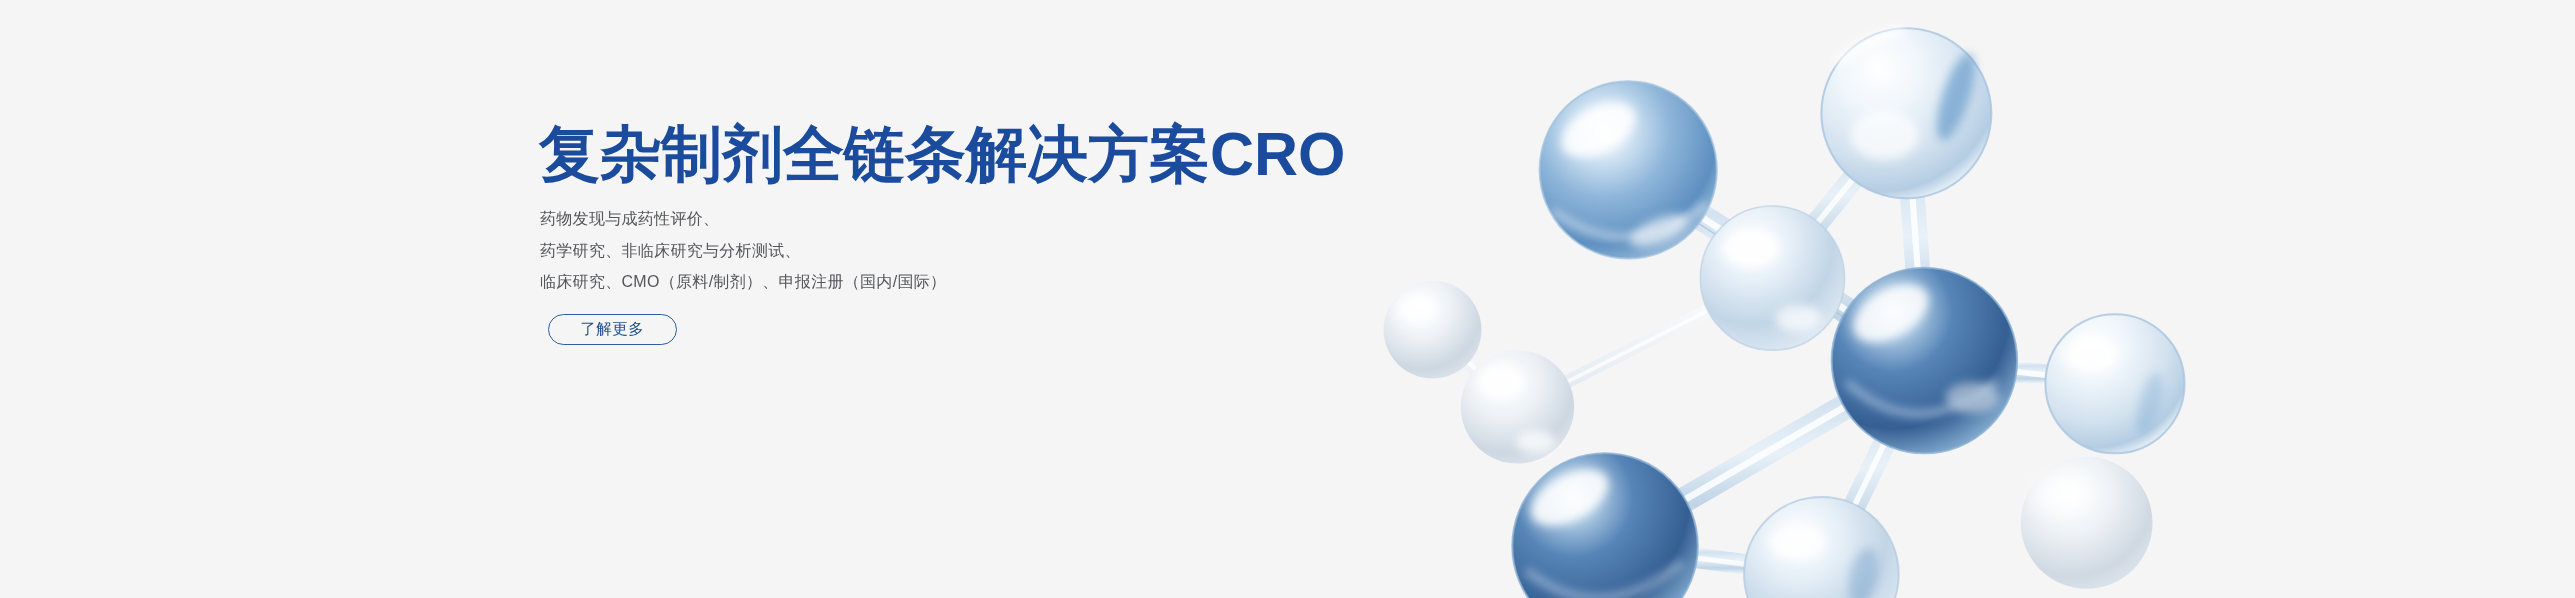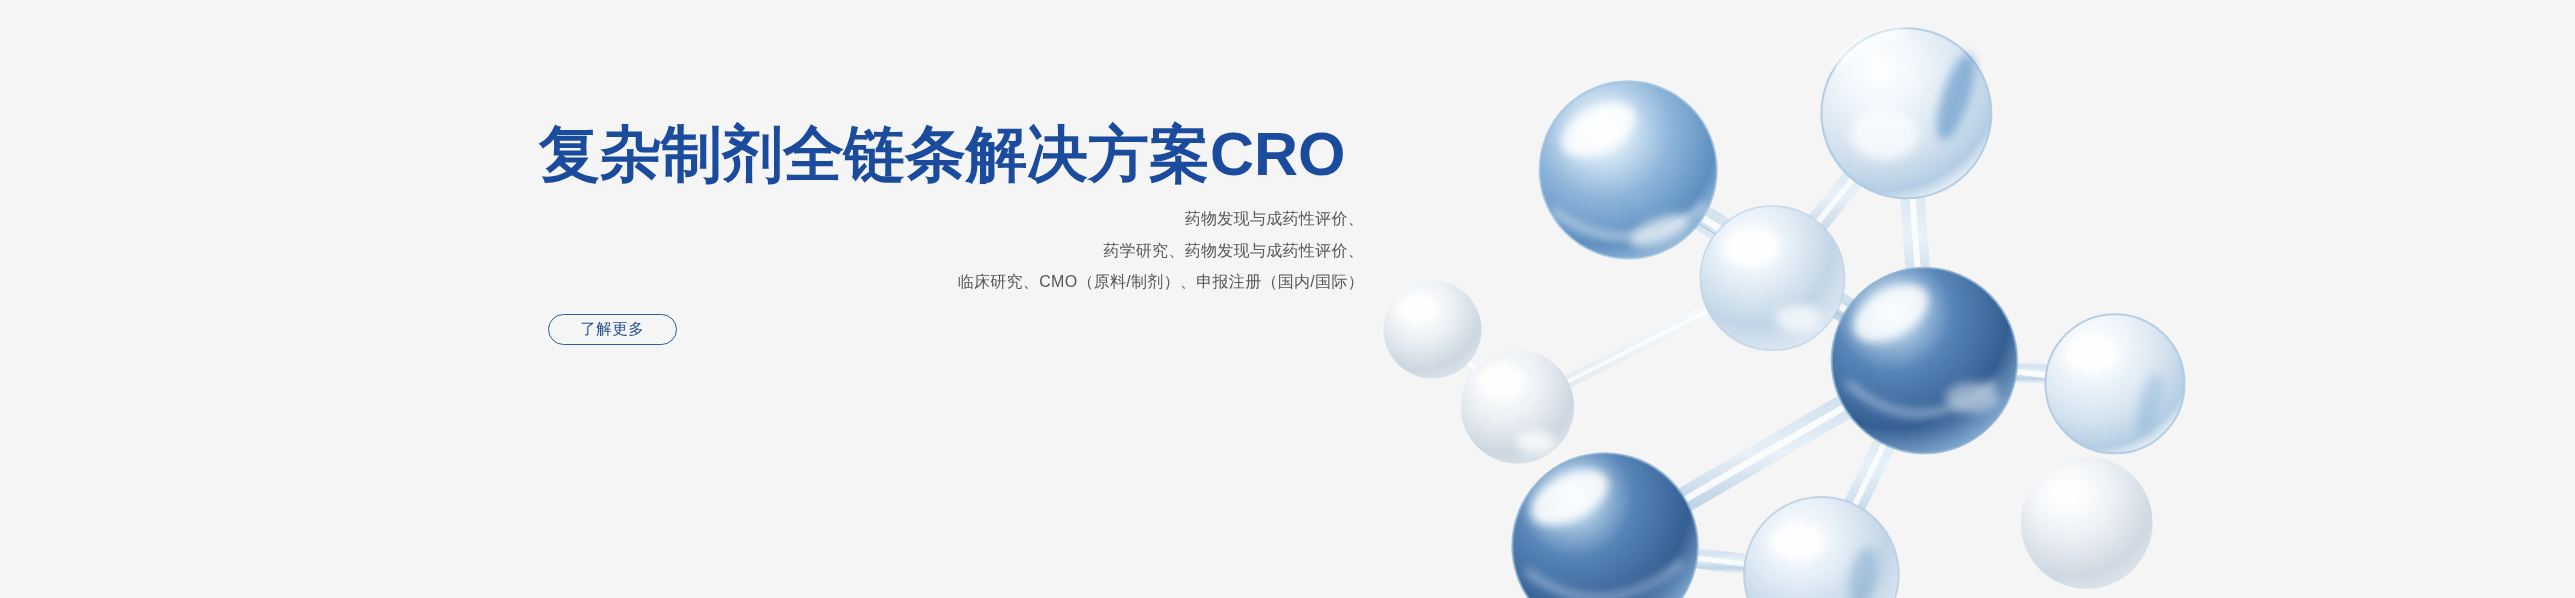--- a/index.html
+++ b/index.html
@@ -44,21 +44,20 @@
     padding: 0;
     list-style: none;
   }
   .sub-line {
     font-size: 16px;
     line-height: 1.0;
     color: #555659;
     margin: 0 0 15.5px 0;
     letter-spacing: 0.3px;
     white-space: nowrap;
-    text-align: right;
   }
   .sub-line:last-child { margin-bottom: 0; }
 
   .cta-wrap {
     margin: 24px 0 0 8.8px;
   }
   .cta-button {
     display: inline-flex;
     align-items: center;
     justify-content: center;
@@ -91,21 +90,21 @@
 <body>
 
 <div class="banner">
 
   <div class="copy">
 
     <h1 class="hero-title">复杂制剂全链条解决方案CRO</h1>
 
     <ul class="sub-list">
       <li class="sub-line">药物发现与成药性评价、</li>
-      <li class="sub-line">药学研究、药物发现与成药性评价、</li>
+      <li class="sub-line">药学研究、非临床研究与分析测试、</li>
       <li class="sub-line">临床研究、CMO（原料/制剂）、申报注册（国内/国际）</li>
     </ul>
 
     <div class="cta-wrap">
       <button class="cta-button">了解更多</button>
     </div>
 
   </div>
 
   <div class="molecule-art">

